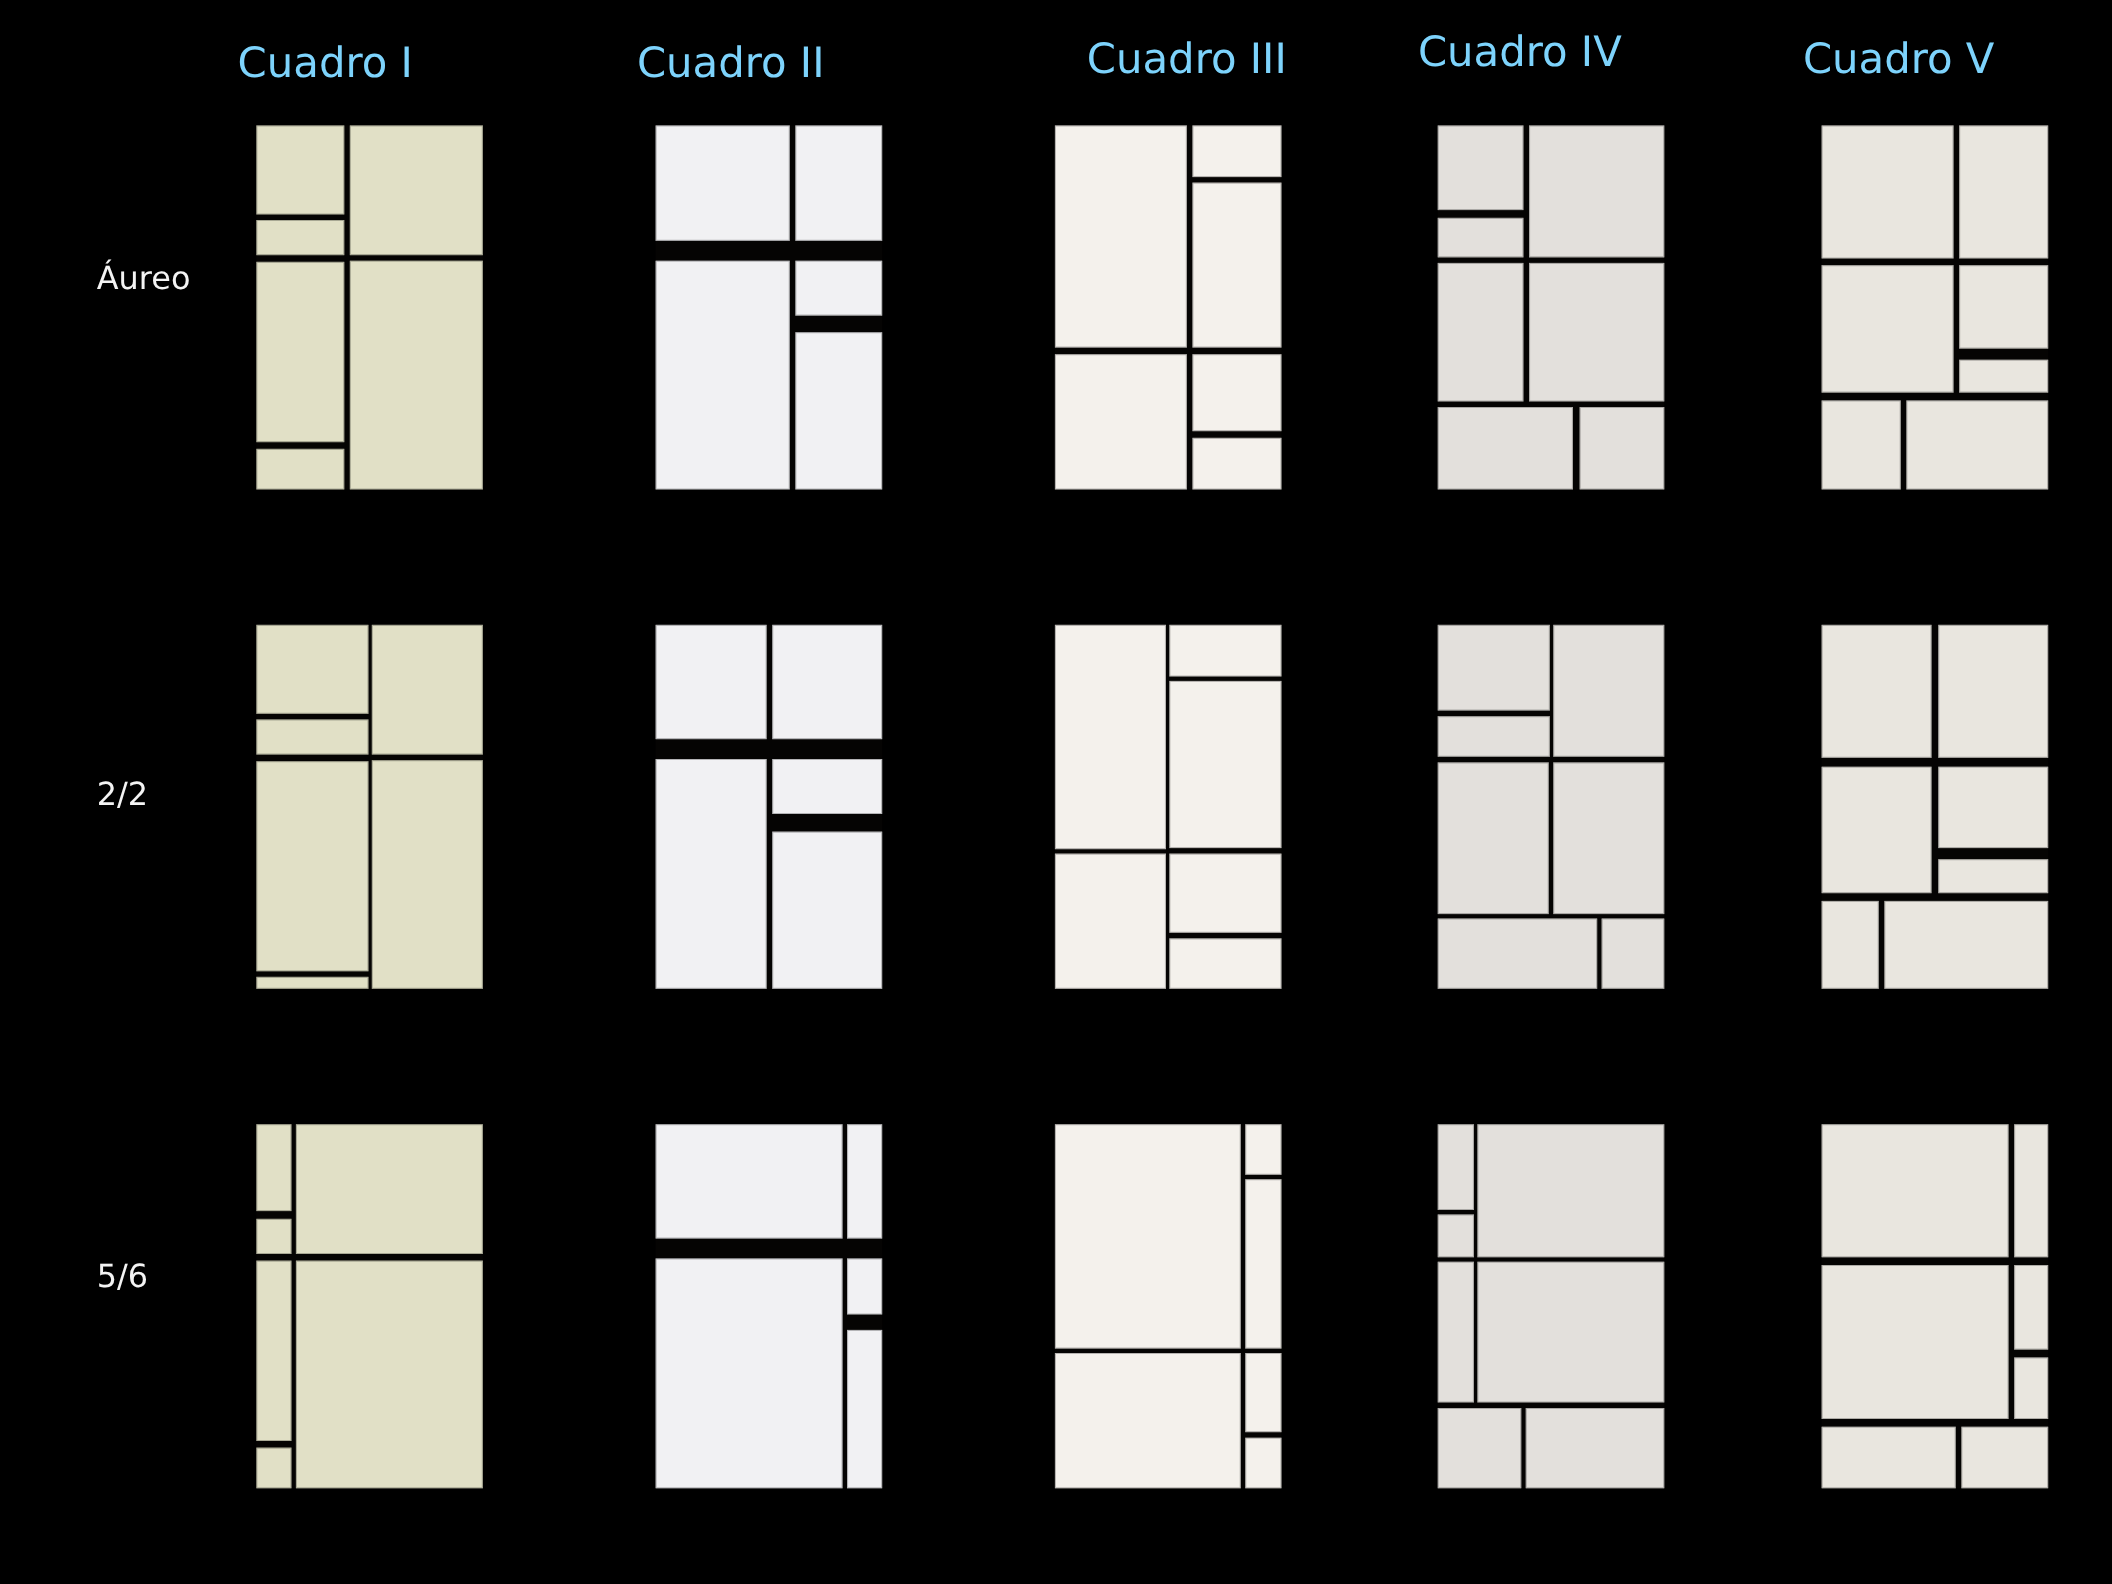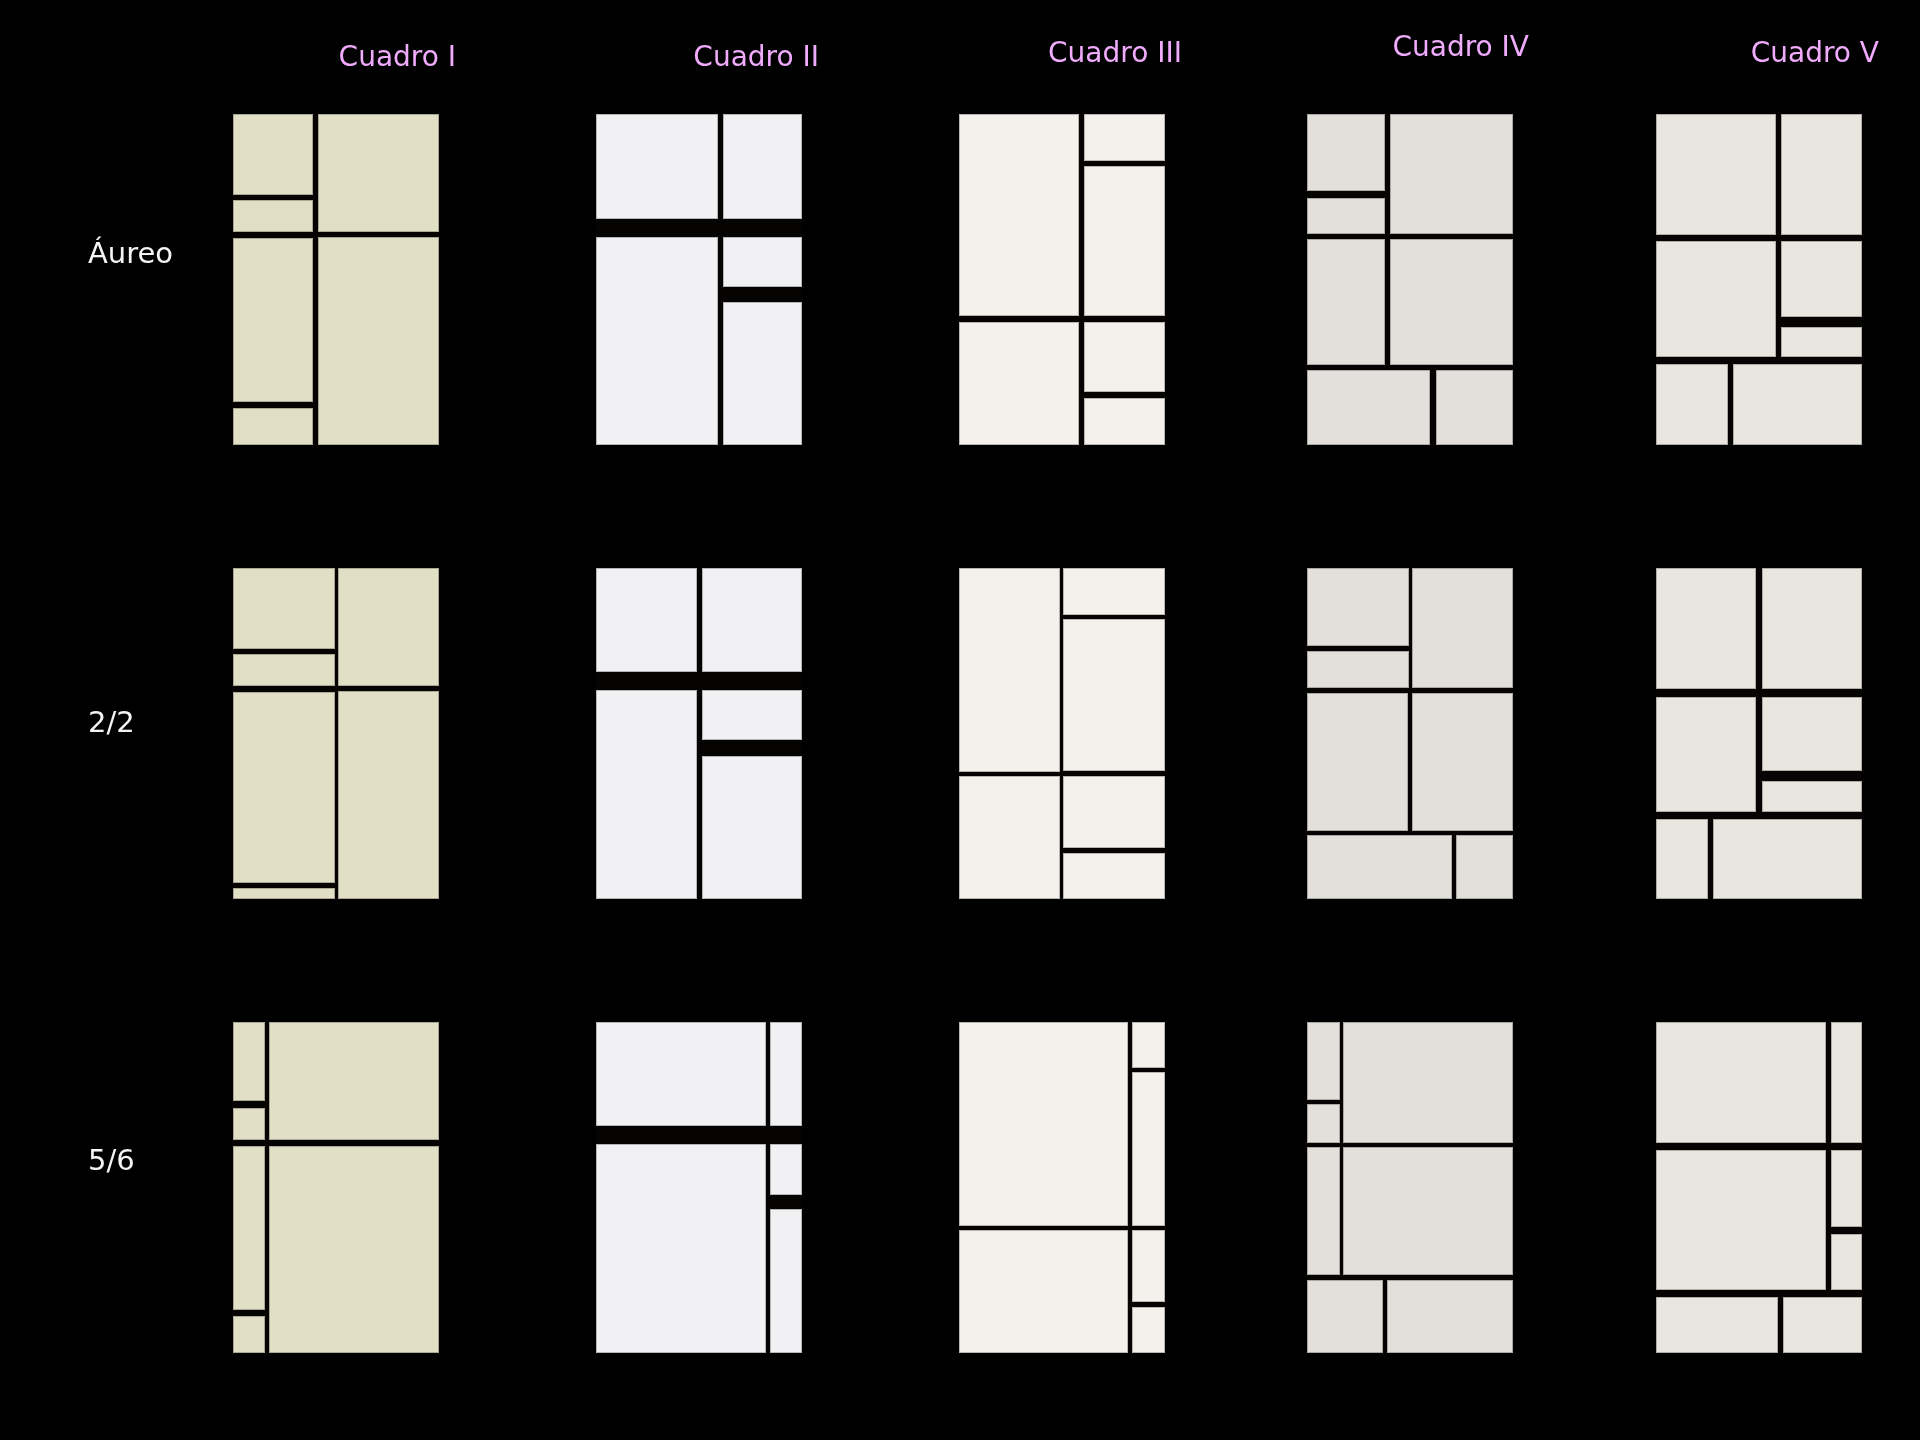--- a/index.html
+++ b/index.html
@@ -1,29 +1,29 @@
 <!DOCTYPE html>
 <html><head>
 <meta charset="utf-8">
 <style>
   html, body { margin: 0; padding: 0; background: #000; }
   body { width: 1920px; height: 1440px; position: relative; overflow: hidden;
          font-family: "DejaVu Sans", "Liberation Sans", sans-serif; color: #f2f2f2; }
-  .col-title { position: absolute; width: 240px; text-align: right; font-size: 28px;
-               line-height: 34px; color: #f0abfc; }
+  .col-title { position: absolute; width: 240px; text-align: left; font-size: 38px;
+               line-height: 34px; color: #7dd3fc; }
   .row-label { position: absolute; left: 88px; font-size: 29px; line-height: 34px; color: #f4f4f4; }
   .panel { position: absolute; width: 206px; height: 331px; background: #050403; }
   .cell { position: absolute; box-sizing: border-box; box-shadow: 0 0 0 1px rgba(0,0,0,0.25) inset; }
 </style>
 </head>
 <body style="background: rgb(0, 0, 0);">
 
 <div class="col-title" style="left:216px; top:40px;">Cuadro I</div>
 <div class="col-title" style="left:579px; top:40px;">Cuadro II</div>
-<div class="col-title" style="left:942px; top:36px;">Cuadro III</div>
+<div class="col-title" style="left:988px; top:36px;">Cuadro III</div>
 <div class="col-title" style="left:1289px; top:30px;">Cuadro IV</div>
 <div class="col-title" style="left:1639px; top:36px;">Cuadro V</div>
 
 <div class="row-label" style="top:236px;">Áureo</div>
 <div class="row-label" style="top:705px;">2/2</div>
 <div class="row-label" style="top:1143px;">5/6</div>
 
 <div>
   <div class="panel" style="left: 233px; top: 114px; background: rgb(5, 4, 3);">
       <div class="cell" style="left: 0%; top: 0%; width: 38.9%; height: 24.4%; background: rgb(225, 224, 198);"></div>

